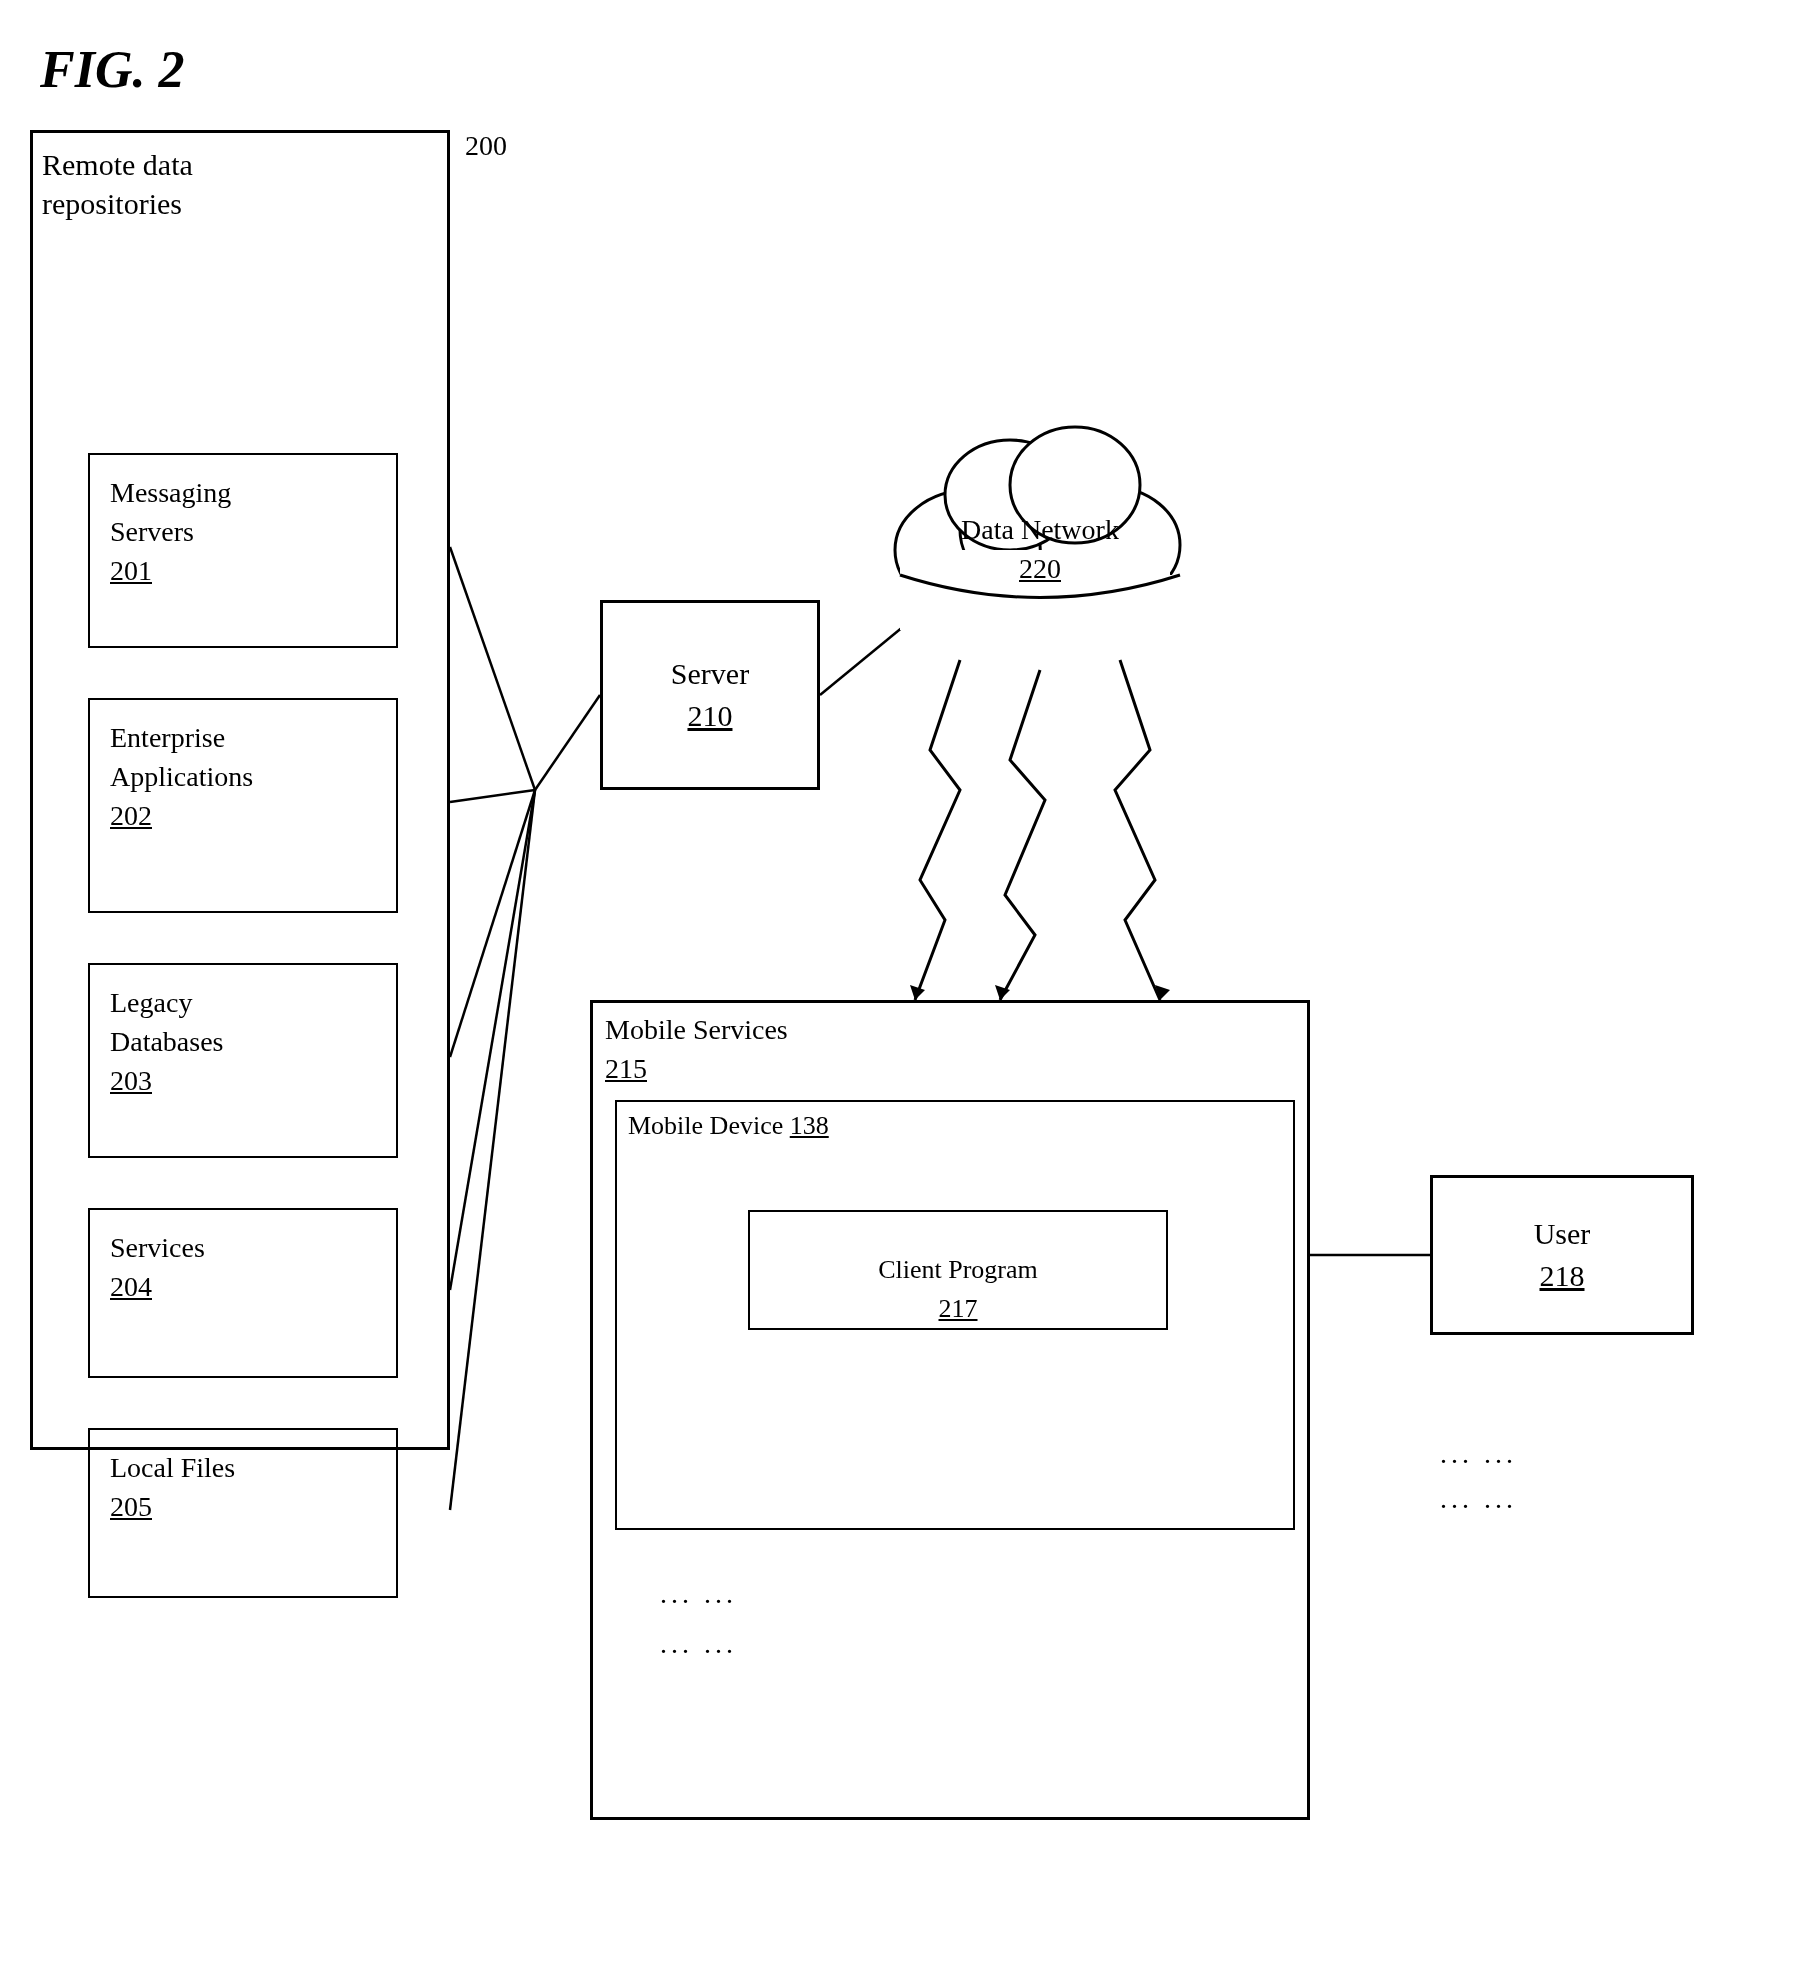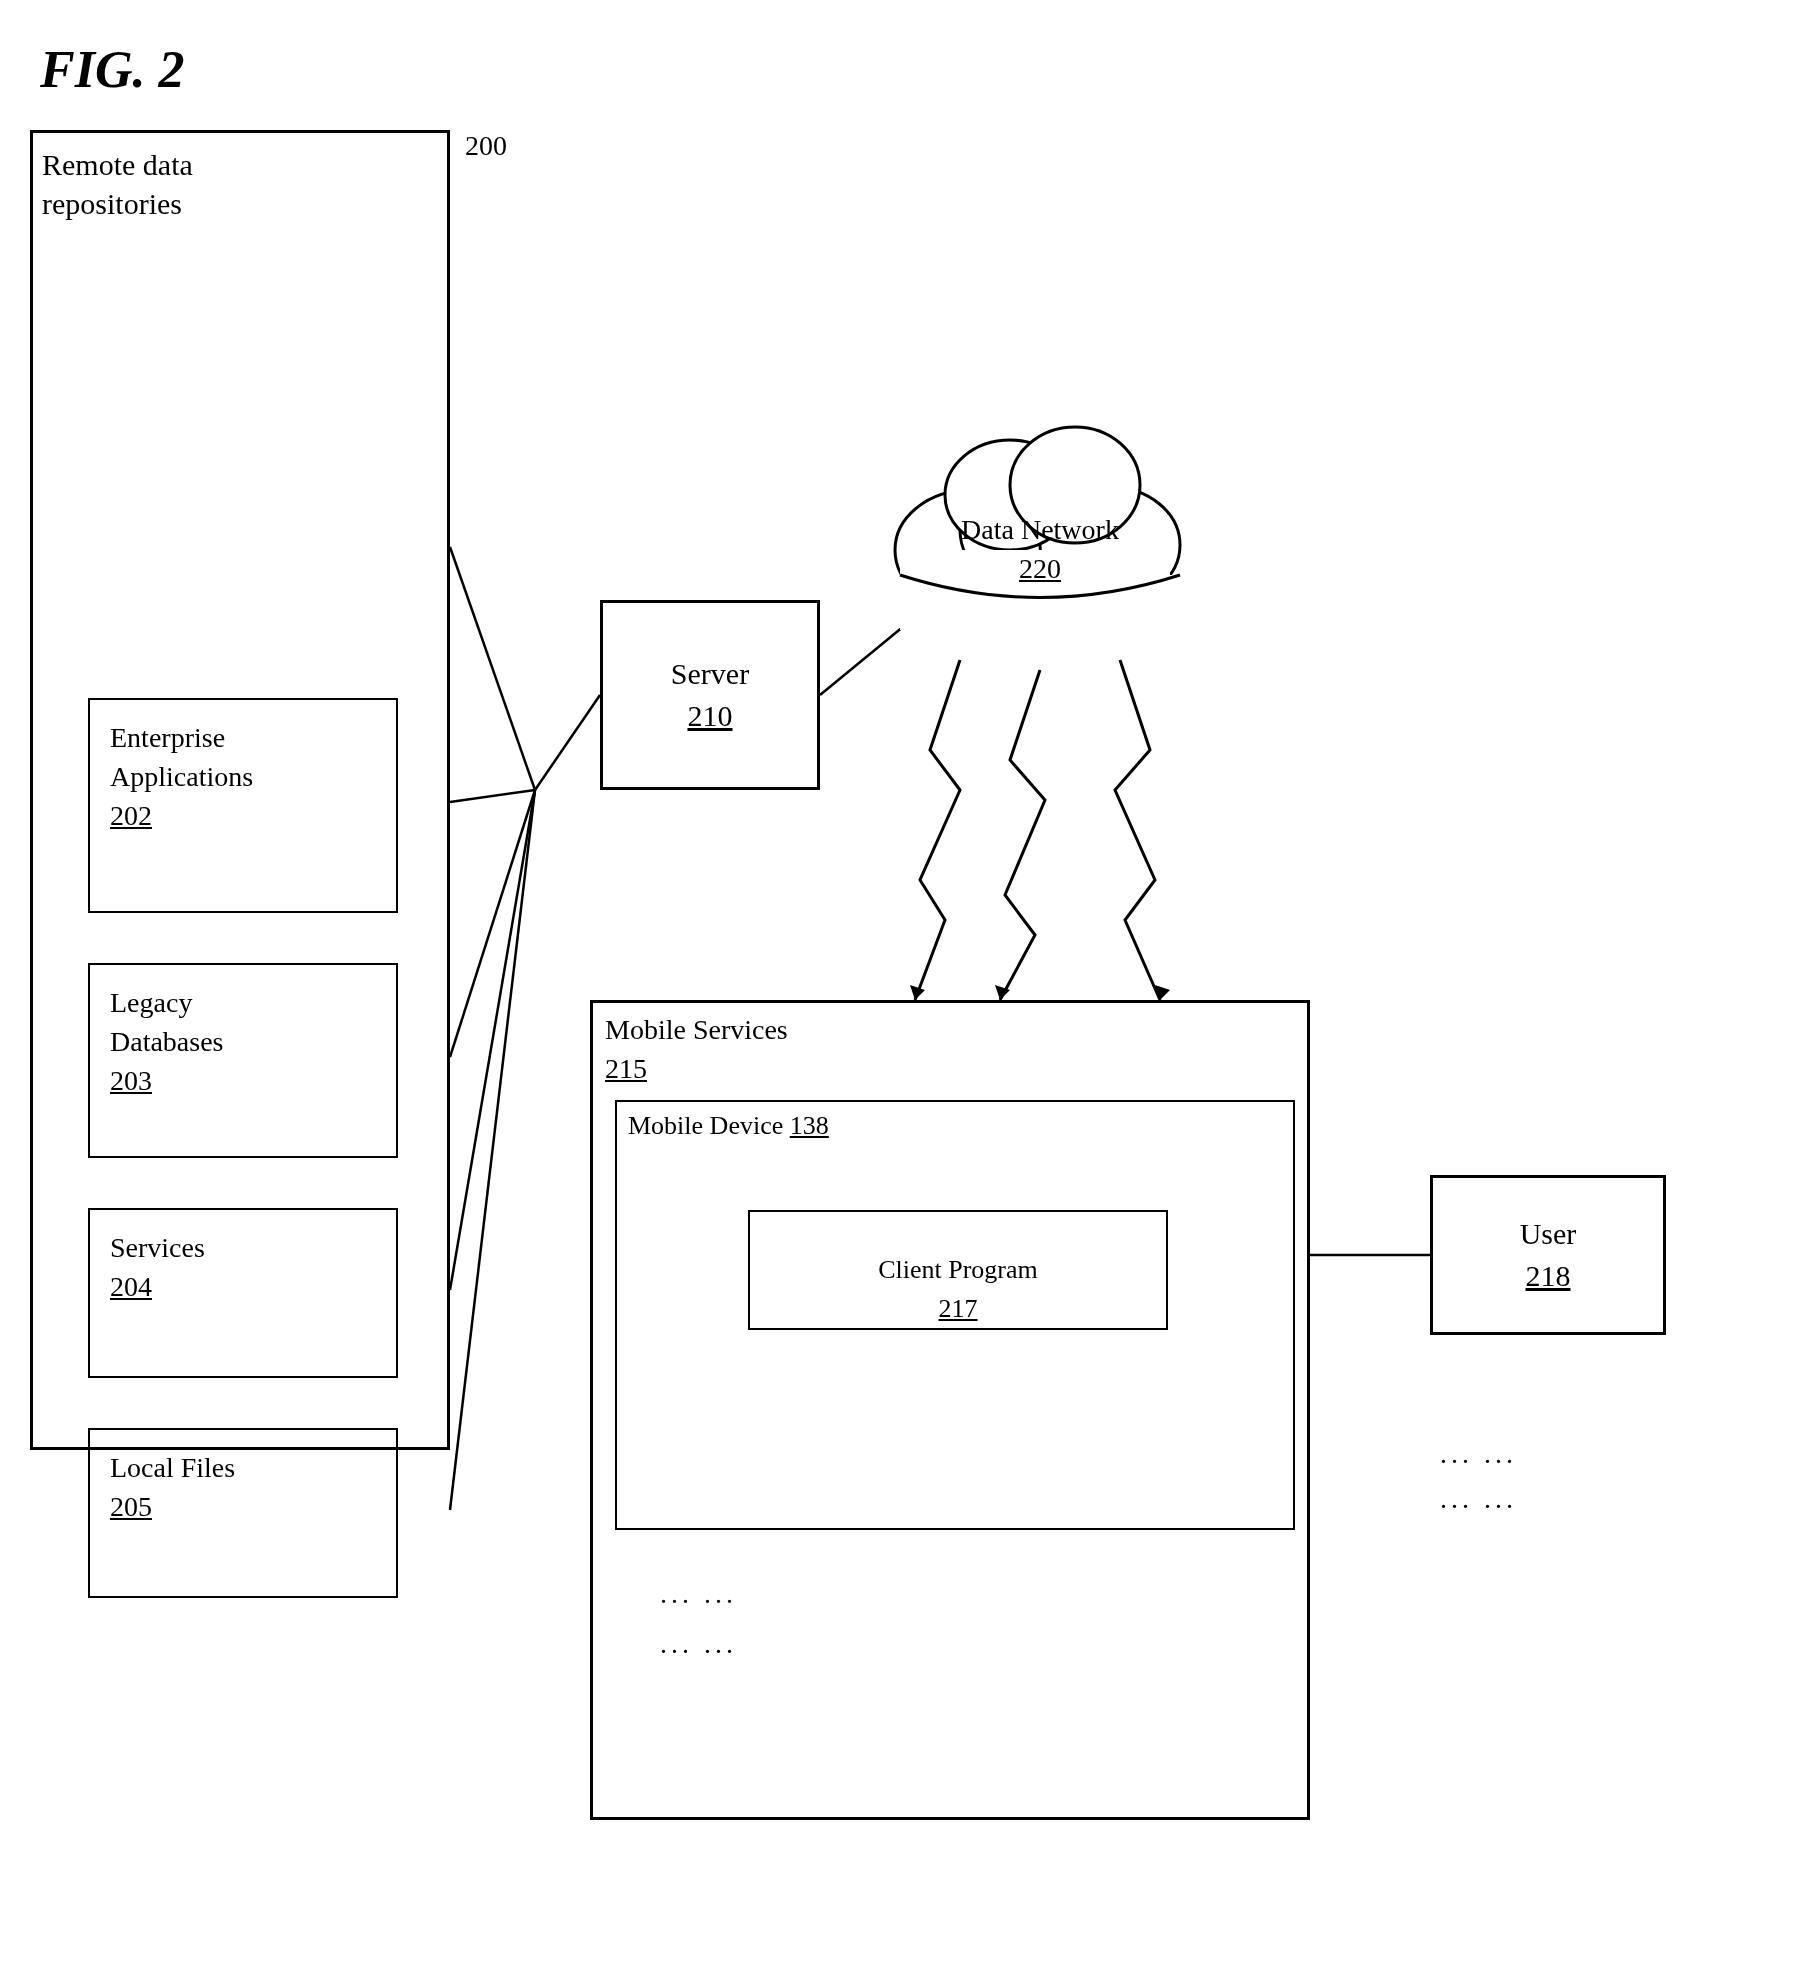--- a/index.html
+++ b/index.html
@@ -178,21 +178,21 @@
       font-size: 28px;
       line-height: 1.7;
       letter-spacing: 4px;
     }
 
     
     .user-box {
       position: absolute;
       top: 1175px;
       left: 1430px;
-      width: 236px;
+      width: 264px;
       height: 160px;
       border: 3px solid #000;
       display: flex;
       flex-direction: column;
       align-items: center;
       justify-content: center;
     }
     .user-box-label {
       font-size: 30px;
       text-align: center;
@@ -250,20 +250,26 @@
 
   <line x1="1310" y1="1255" x2="1430" y2="1255" stroke="#000" stroke-width="2.5"></line>
 </svg>
 
 <div class="fig-title">FIG. 2</div>
 
 <div class="label-200">200</div>
 
 <div class="remote-repos-outer">
 
+  <div class="repo-box repo-box-1">
+    <div class="repo-box-content">
+      <span>Messaging<br>Servers</span><br>
+      <span class="ref">201</span>
+    </div>
+  </div>
 
   <div class="repo-box repo-box-2">
     <div class="repo-box-content">
       <span>Enterprise<br>Applications</span><br>
       <span class="ref">202</span>
     </div>
   </div>
 
   <div class="repo-box repo-box-3">
     <div class="repo-box-content">

